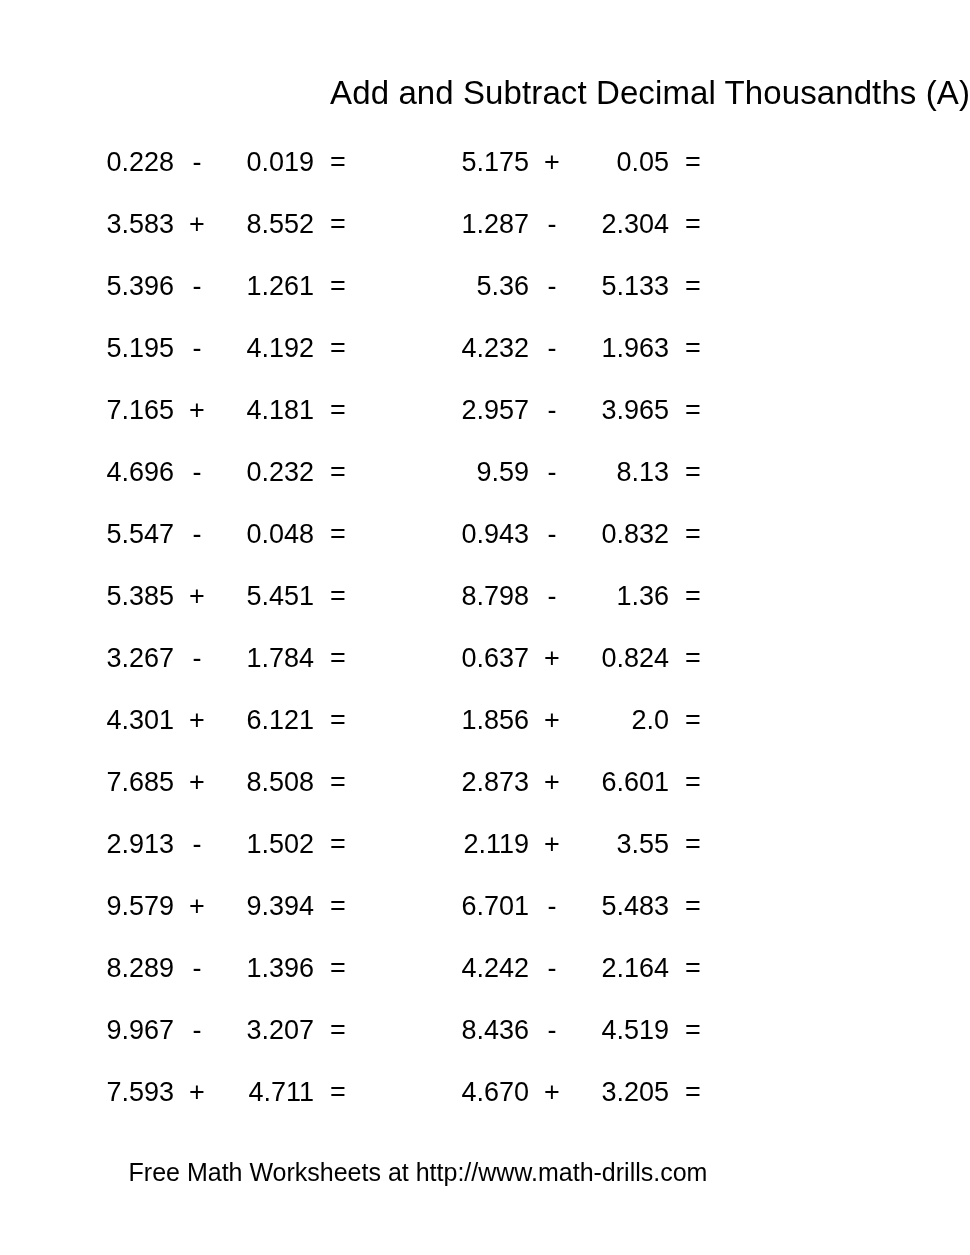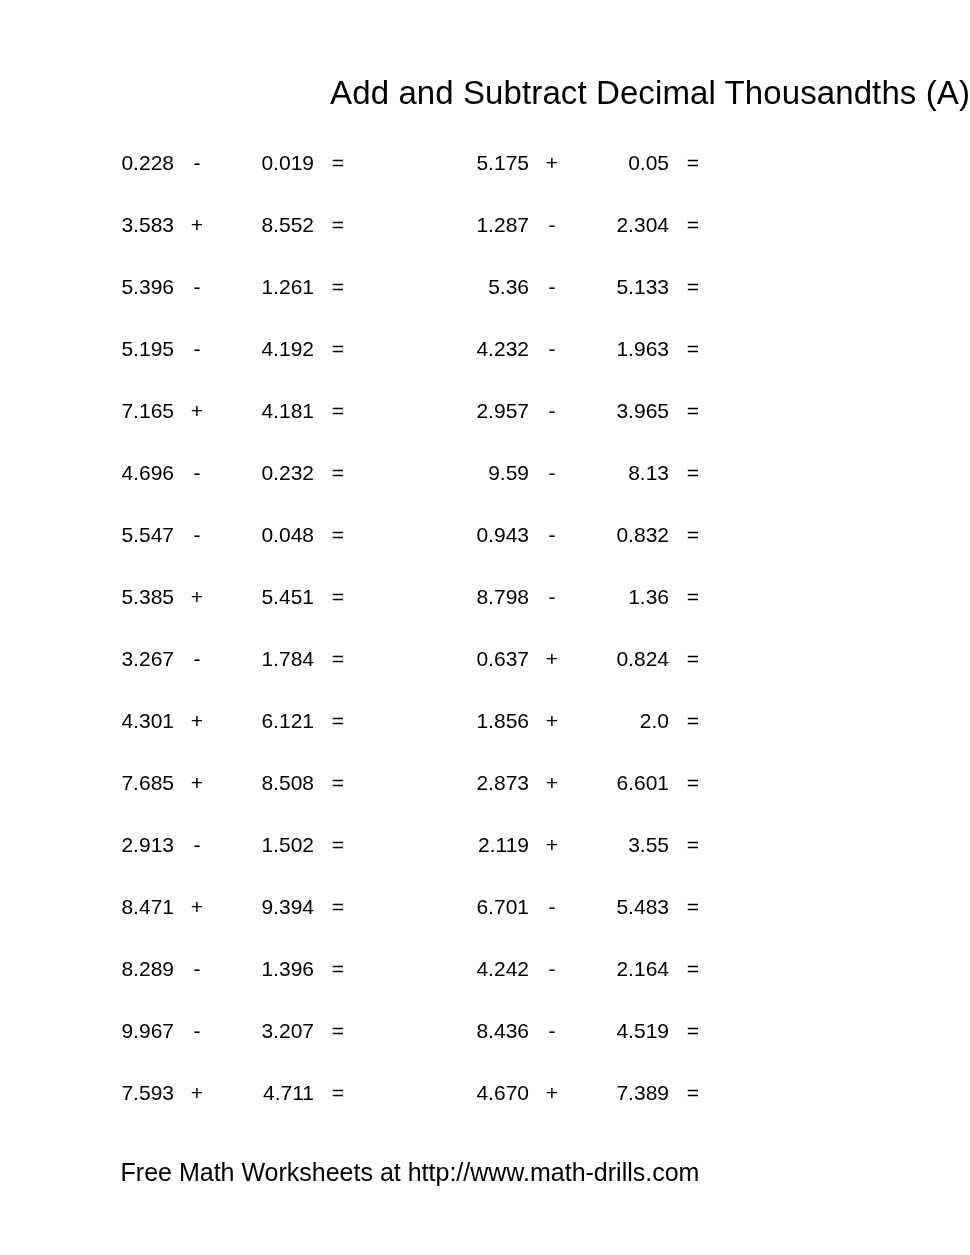--- a/index.html
+++ b/index.html
@@ -42,21 +42,21 @@
   .prow {
     display: flex;
     flex-direction: row;
     height: 62px;
     align-items: center;
   }
   .pcell {
     display: flex;
     flex-direction: row;
     align-items: baseline;
-    font-size: 21px;
+    font-size: 27px;
     line-height: 1;
   }
   .pcell-left {
     width: 435px;
     padding-left: 80px;
     box-sizing: border-box;
   }
   .pcell-right {
     width: 435px;
     padding-left: 0px;
@@ -74,21 +74,21 @@
     width: 94px;
     text-align: right;
   }
   .eq {
     width: 48px;
     text-align: center;
   }
   .footer {
     position: absolute;
     top: 1158px;
-    left: 0;
+    left: 8px;
     width: 820px;
     text-align: center;
     font-size: 25px;
     white-space: nowrap;
   }
 </style>
 </head>
 <body>
 
 <div class="sheet">
@@ -259,21 +259,21 @@
         </div>
         <div class="pcell pcell-right">
           <span class="op1">2.119</span>
           <span class="oper">+</span>
           <span class="op2">3.55</span>
           <span class="eq">=</span>
         </div>
       </div>
       <div class="prow">
         <div class="pcell pcell-left">
-          <span class="op1">8.471</span>
+          <span class="op1">9.579</span>
           <span class="oper">+</span>
           <span class="op2">9.394</span>
           <span class="eq">=</span>
         </div>
         <div class="pcell pcell-right">
           <span class="op1">6.701</span>
           <span class="oper">-</span>
           <span class="op2">5.483</span>
           <span class="eq">=</span>
         </div>
@@ -309,21 +309,21 @@
       <div class="prow">
         <div class="pcell pcell-left">
           <span class="op1">7.593</span>
           <span class="oper">+</span>
           <span class="op2">4.711</span>
           <span class="eq">=</span>
         </div>
         <div class="pcell pcell-right">
           <span class="op1">4.670</span>
           <span class="oper">+</span>
-          <span class="op2">7.389</span>
+          <span class="op2">3.205</span>
           <span class="eq">=</span>
         </div>
       </div>
     </div>
 
   <div class="footer">Free Math Worksheets at http://www.math-drills.com</div>
 
 </div>
 
 </body></html>

